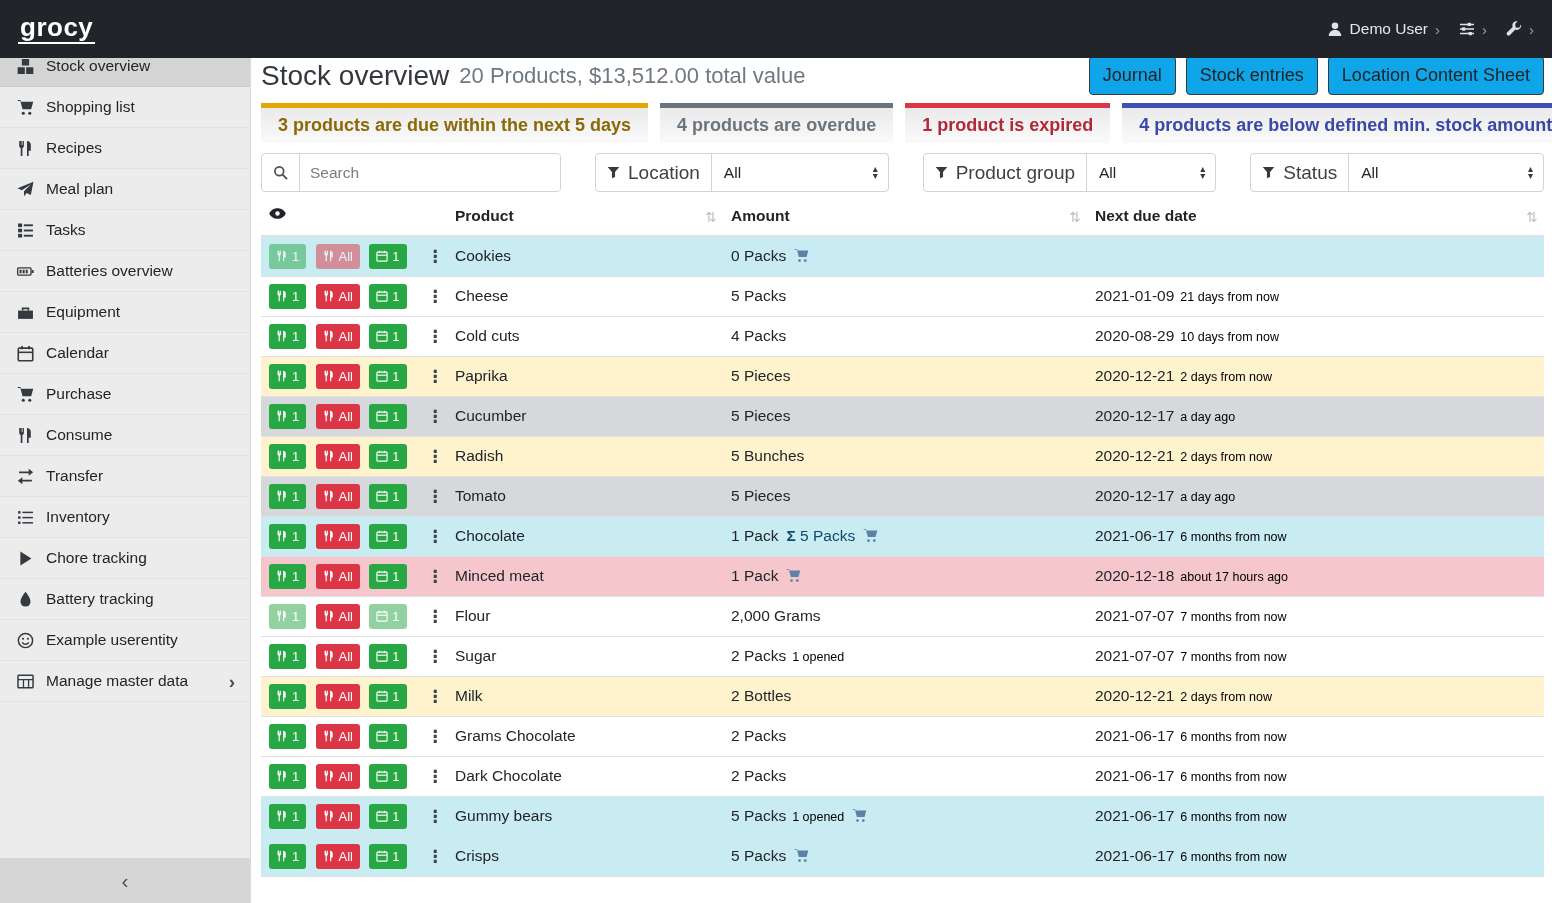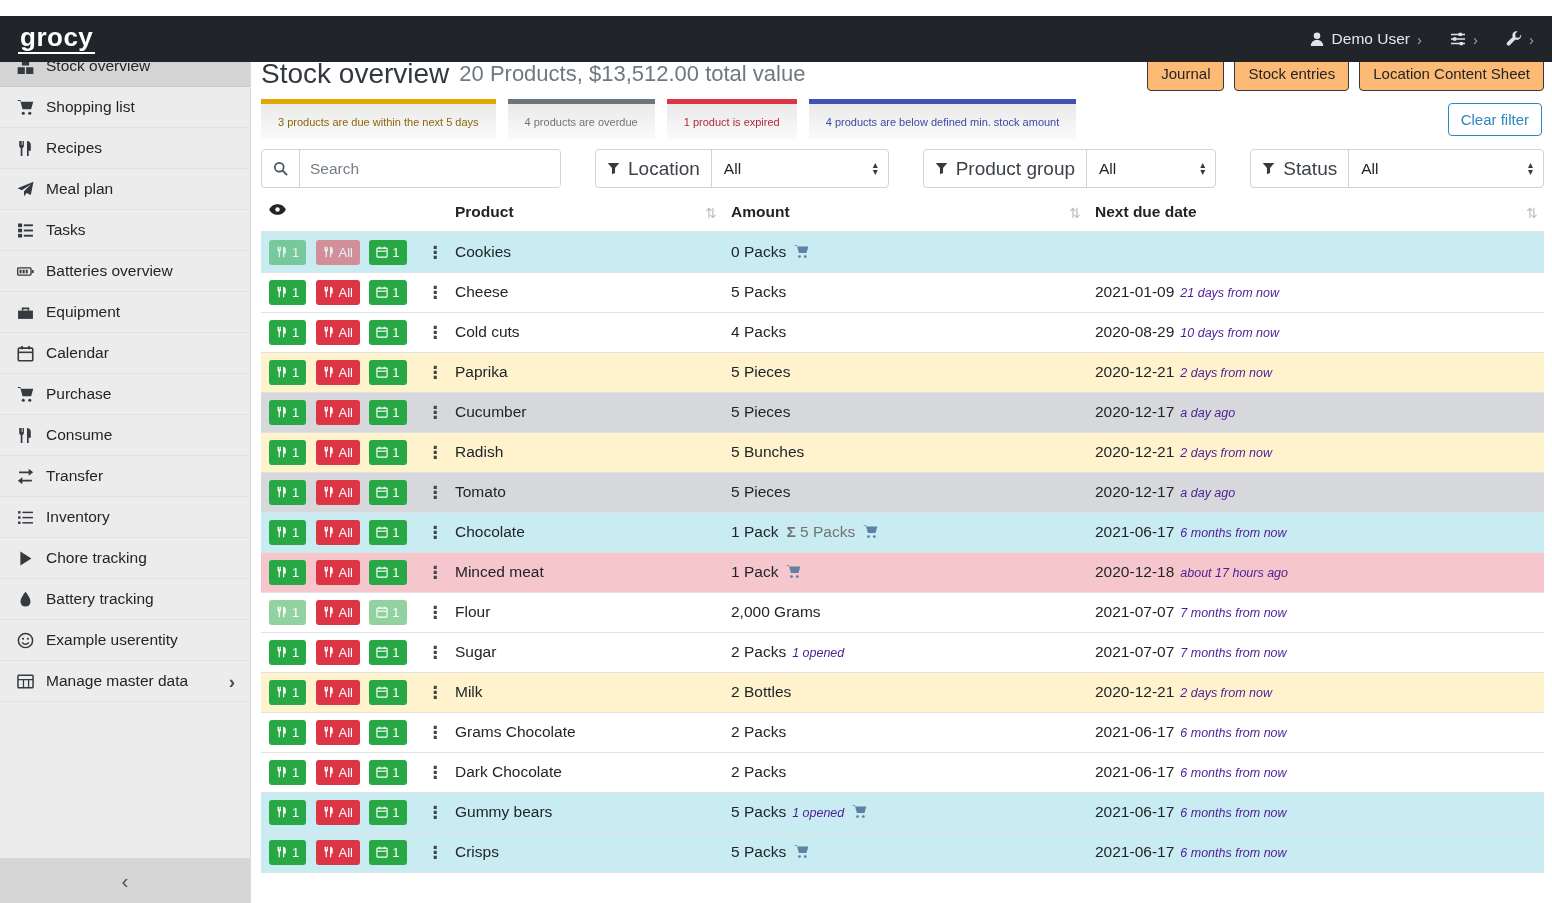--- a/index.html
+++ b/index.html
@@ -1,48 +1,48 @@
 <!DOCTYPE html>
 <html><head>
 <meta charset="utf-8">
 <style>
   *{box-sizing:border-box;margin:0;padding:0}
   html,body{width:1552px;height:903px}
   body{font-family:"Liberation Sans","DejaVu Sans",sans-serif;background:#fff;overflow:hidden;position:relative;color:#212529}
   button{font-family:inherit}
 
   
-  .navbar{position:absolute;top:16px;left:0;right:0;height:46px;background:#212529;display:flex;align-items:center;padding:0 18px;z-index:10}
+  .navbar{position:absolute;top:0;left:0;right:0;height:58px;background:#212529;display:flex;align-items:center;padding:0 18px;z-index:10}
   .logo{color:#fff;font-size:26px;font-weight:700;letter-spacing:.5px;line-height:1.05;border-bottom:2px solid #fff;padding:0 2px 1px;cursor:pointer}
-  .nav-right{margin-left:auto;display:flex;align-items:center;gap:28px}
+  .nav-right{margin-left:auto;display:flex;align-items:center;gap:19px}
   .nav-group{display:flex;align-items:center;gap:7px;color:#e4e7ea;font-size:15.5px;cursor:pointer}
   .nicon{font-size:16px;display:flex;color:#dfe3e7}
   .caret{color:#9aa0a6;font-size:15px;line-height:1}
 
   
   .sidebar{position:absolute;top:46px;left:0;bottom:0;width:251px;background:#ececec;border-right:1px solid #dadada}
   .mitem{display:flex;align-items:center;gap:11px;height:41px;padding:0 15px;font-size:15.5px;color:#212529;cursor:pointer;border-bottom:1px solid rgba(0,0,0,.045)}
   .mitem.active{background:#d4d4d4}
   .micon{width:20px;flex:none;display:flex;justify-content:center;font-size:17px;color:#343a40}
   .mlabel{white-space:nowrap}
   .mchev{margin-left:auto;color:#495057;font-size:19px;font-weight:700;line-height:1}
   .collapse-bar{position:absolute;bottom:0;left:0;right:0;height:45px;background:#d6d6d6;display:flex;align-items:center;justify-content:center;color:#495057;font-size:21px;cursor:pointer}
 
   
   .main{position:absolute;top:46px;left:251px;right:0;bottom:0;padding:8px 8px 0 10px;background:#fff;overflow:hidden}
   .page-head{display:flex;align-items:center;margin:2px 0 8px}
   .page-head h1{font-size:28px;font-weight:500;color:#32383e;white-space:nowrap}
   .subtitle{font-size:22px;color:#6f7880;margin-left:10px;white-space:nowrap}
   .head-actions{margin-left:auto;display:flex;gap:10px}
-  .btn-outline{background:#fdba74;border:1px solid #343a40;color:#212529;font-size:15px;padding:8px 13px;border-radius:4px;cursor:pointer;white-space:nowrap}
+  .btn-outline{background:#0ea5e9;border:1px solid #343a40;color:#212529;font-size:18px;padding:8px 13px;border-radius:4px;cursor:pointer;white-space:nowrap}
 
   
   .banner-row{display:flex;align-items:center;gap:12px;margin-bottom:10px}
   .banners{display:contents}
-  .banner{border-top:5px solid #888;background:linear-gradient(180deg,#eaeaea,#fafafa);height:40px;display:flex;align-items:center;padding:0 17px;font-size:11px;font-weight:400;cursor:pointer;white-space:nowrap}
+  .banner{border-top:5px solid #888;background:linear-gradient(180deg,#eaeaea,#fafafa);height:40px;display:flex;align-items:center;padding:0 17px;font-size:18px;font-weight:700;cursor:pointer;white-space:nowrap}
   .spacer{flex:1}
   .btn-clear{background:#fff;border:1px solid #2e86c1;color:#2e86c1;font-size:15px;padding:7px 12px;border-radius:4px;cursor:pointer;margin-right:2px;white-space:nowrap}
 
   
   .filter-row{display:flex;gap:34px;margin-bottom:7px}
   .filter-groups{display:contents}
   .igroup{display:flex;align-items:stretch;height:39px;border:1px solid #ced4da;border-radius:4px;background:#fff;overflow:hidden}
   .search-group{width:300px;flex:none}
   .fgroup{flex:1}
   .iprep{display:flex;align-items:center;gap:8px;padding:0 11px;color:#3c4248;border-right:1px solid #ced4da;font-size:19px;white-space:nowrap}
@@ -64,22 +64,22 @@
   tr.row-warning{background:#fff3cd}
   tr.row-secondary{background:#d6d8db}
   tr.row-danger{background:#f5c6cb}
   .rbtn{display:inline-flex;align-items:center;gap:4px;border:0;border-radius:3px;color:#fff;font-size:13px;padding:5px 7px;cursor:pointer;vertical-align:middle}
   .rbtn+.rbtn{margin-left:5px}
   .rbtn.green{background:#28a745}
   .rbtn.red{background:#dc3545}
   .rbtn.disabled{opacity:.5}
   .bic{font-size:12px;display:flex}
   .menu-btn{background:transparent;border:0;color:#3d4349;font-size:17px;font-weight:700;margin-left:10px;cursor:pointer;vertical-align:middle;padding:2px 6px;line-height:1}
-  .opened,.rel{font-size:12.5px;font-style:italic;color:#4c1d95;margin-left:6px}
-  .agg{color:#737373;margin-left:8px}
+  .opened,.rel{font-size:12.5px;color:#000000;margin-left:6px}
+  .agg{color:#0c4a6e;margin-left:8px}
   .sig{font-weight:700}
   .cartic{color:#5e82a5;margin-left:8px;display:inline-flex;font-size:15px;vertical-align:-2px;cursor:pointer}
 </style>
 </head>
 <body>
 
 <header class="navbar">
   <div class="logo">grocy</div>
   <div class="nav-right">
     <div class="nav-group">

